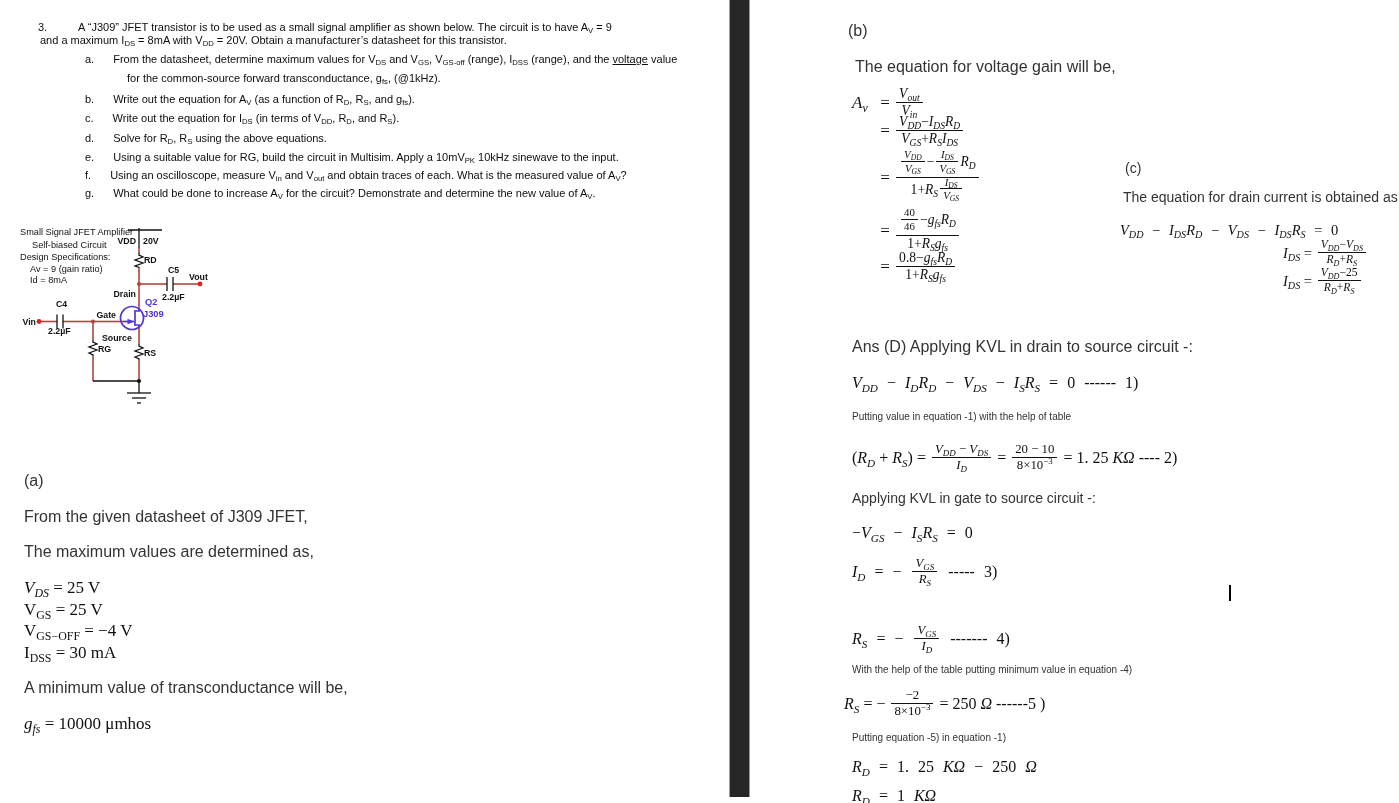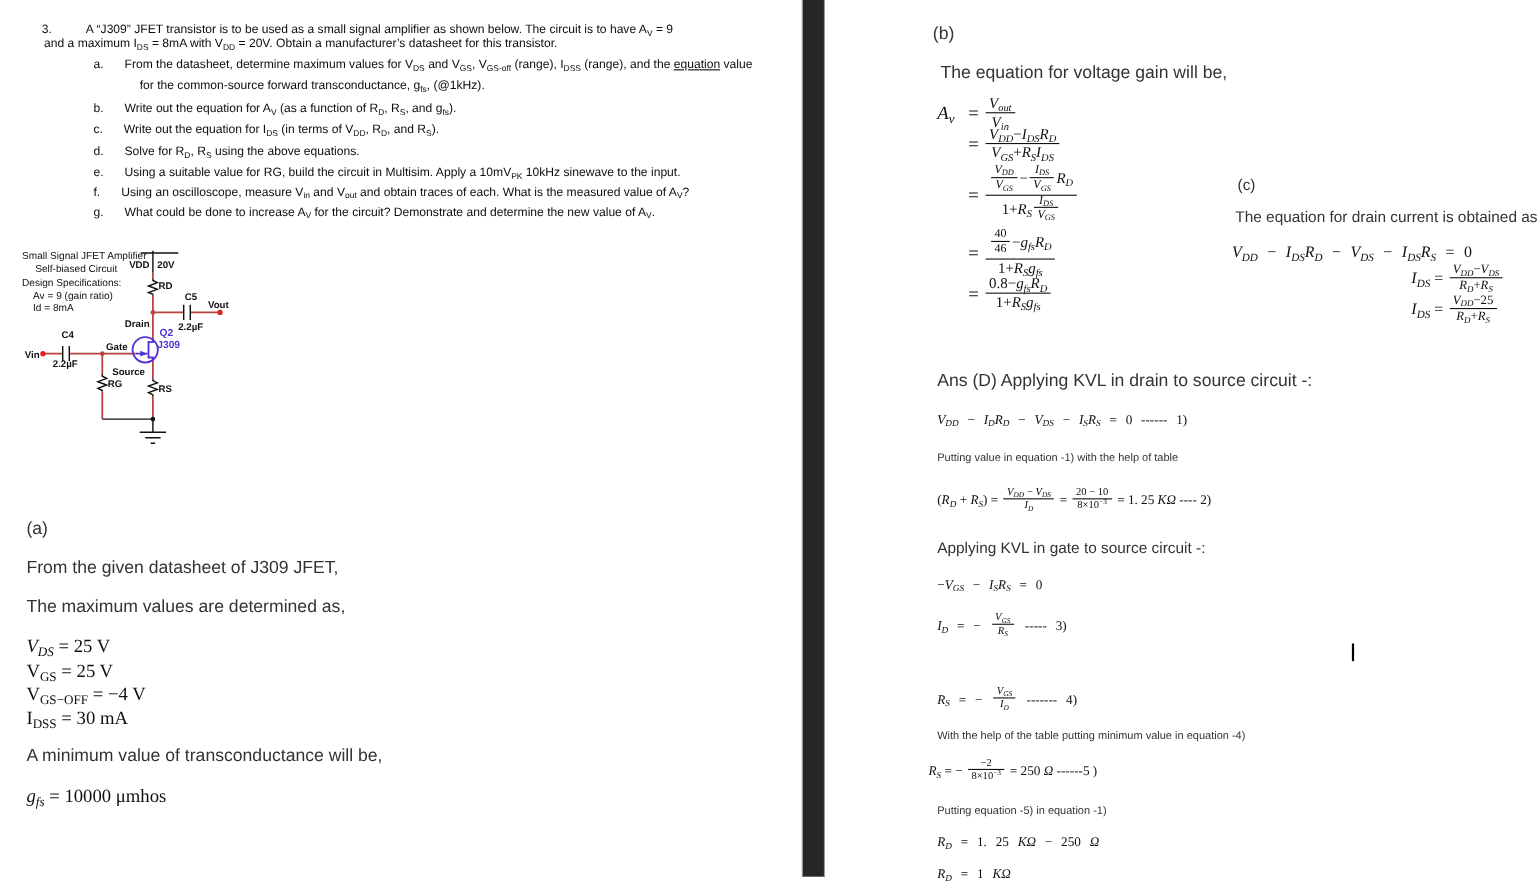--- a/index.html
+++ b/index.html
@@ -8,21 +8,21 @@
   .abs{position:absolute;white-space:nowrap;}
   
   .q{font-size:11px;line-height:14px;color:#0d0d0d;}
   sub{font-size:70%;vertical-align:-0.32em;line-height:0;}
   sup{font-size:70%;vertical-align:0.55em;line-height:0;}
   
   .sol{font-size:16px;color:#333;}
   .sol-sm{font-size:10px;color:#333;}
   .sol-md{font-size:14px;color:#333;}
   
-  .eq{font-family:"Liberation Serif",serif;font-size:12px;color:#101010;}
+  .eq{font-family:"Liberation Serif",serif;font-size:16px;color:#101010;}
   .eq17{font-size:17px;}
   .eq15{font-size:14.5px;}
   .ws{word-spacing:5px;}
   .lh{line-height:21.5px;}
   .f{display:inline-block;vertical-align:middle;text-align:center;font-size:80%;margin:0 2px;transform:translateY(-2px);}
   .f .n{display:block;border-bottom:1px solid #111;padding:0 3px;line-height:1.18;}
   .f .d{display:block;padding:0 3px;line-height:1.18;}
   .lhs{display:inline-block;min-width:24px;}
   
   .divider{position:absolute;left:729px;top:0;width:21px;height:797px;box-sizing:border-box;
@@ -42,21 +42,21 @@
 </head>
 <body>
 
 <div class="page">
 
   <section>
     <span class="abs q" style="left:38px;top:20px">3.</span>
     <div class="abs q" style="left:78px;top:20px">A “J309” JFET transistor is to be used as a small signal amplifier as shown below.  The circuit is to have A<sub>V</sub> = 9</div>
     <div class="abs q" style="left:40px;top:33px">and a maximum I<sub>DS</sub> = 8mA with V<sub>DD</sub> = 20V.  Obtain a manufacturer’s datasheet for this transistor.</div>
 
-    <div class="abs q" style="left:85px;top:52px"><span>a.</span><span style="padding-left:19px">From the datasheet, determine maximum values for V<sub>DS</sub> and V<sub>GS</sub>, V<sub>GS-off</sub> (range), I<sub>DSS</sub> (range), and the <u>equation</u> value</span></div>
+    <div class="abs q" style="left:85px;top:52px"><span>a.</span><span style="padding-left:19px">From the datasheet, determine maximum values for V<sub>DS</sub> and V<sub>GS</sub>, V<sub>GS-off</sub> (range), I<sub>DSS</sub> (range), and the <u>voltage</u> value</span></div>
     <div class="abs q" style="left:127px;top:71px">for the common-source forward transconductance, g<sub>fs</sub>, (@1kHz).</div>
     <div class="abs q" style="left:85px;top:92px"><span>b.</span><span style="padding-left:19px">Write out the equation for A<sub>V</sub> (as a function of R<sub>D</sub>, R<sub>S</sub>, and g<sub>fs</sub>).</span></div>
     <div class="abs q" style="left:85px;top:111px"><span>c.</span><span style="padding-left:19px">Write out the equation for I<sub>DS</sub> (in terms of V<sub>DD</sub>, R<sub>D</sub>, and R<sub>S</sub>).</span></div>
     <div class="abs q" style="left:85px;top:131px"><span>d.</span><span style="padding-left:19px">Solve for R<sub>D</sub>, R<sub>S</sub> using the above equations.</span></div>
     <div class="abs q" style="left:85px;top:150px"><span>e.</span><span style="padding-left:19px">Using a suitable value for RG, build the circuit in Multisim. Apply a 10mV<sub>PK</sub> 10kHz sinewave to the input.</span></div>
     <div class="abs q" style="left:85px;top:168px"><span>f.</span><span style="padding-left:19px">Using an oscilloscope, measure V<sub>in</sub> and V<sub>out</sub> and obtain traces of each.  What is the measured value of A<sub>V</sub>?</span></div>
     <div class="abs q" style="left:85px;top:186px"><span>g.</span><span style="padding-left:19px">What could be done to increase A<sub>V</sub> for the circuit?  Demonstrate and determine the new value of A<sub>V</sub>.</span></div>
   </section>
 
   <svg class="abs" style="left:10px;top:222px" width="300" height="200" viewBox="0 0 300 200">

